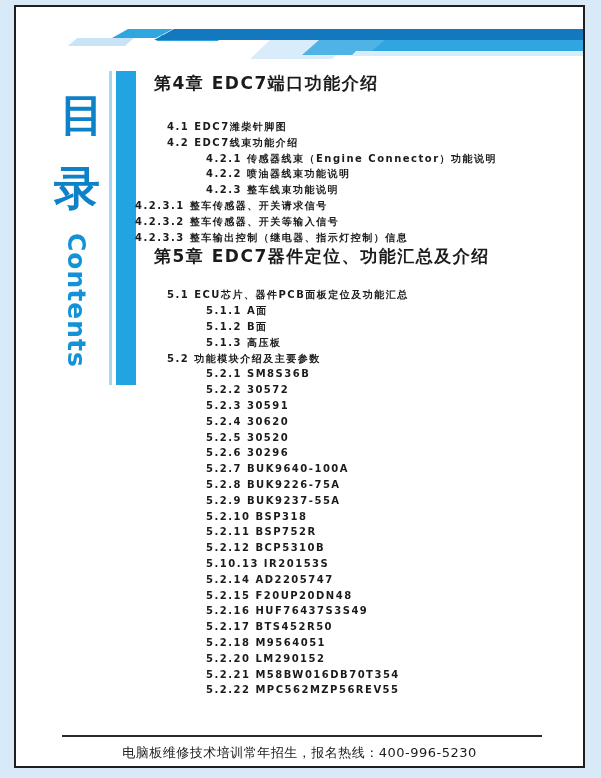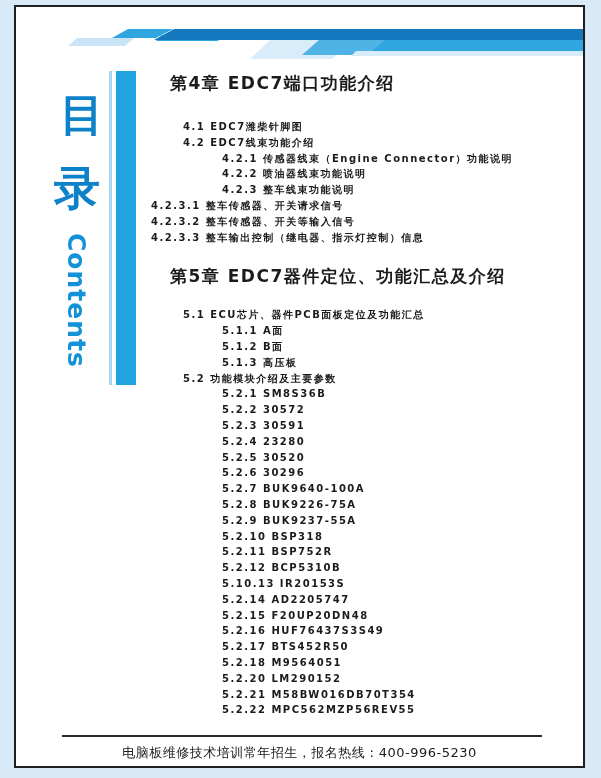--- a/index.html
+++ b/index.html
@@ -40,28 +40,28 @@
   }
   .contents-v {
     position:absolute; left:46px; top:226px;
     writing-mode:vertical-rl;
     font-size:25px; font-weight:bold; color:#1492D8;
     letter-spacing:1px;
   }
   .vline { position:absolute; left:93px;  top:64px; width:3px;  height:314px; background:#A6D7F2; }
   .vbar  { position:absolute; left:100px; top:64px; width:20px; height:314px; background:#22A3E2; }
   
-  .toc { position:absolute; left:16px; top:65px; right:0; }
+  .toc { position:absolute; left:0; top:65px; right:0; }
   .chapter-heading {
     margin-left:138px;
     font-size:17px; font-weight:bold; letter-spacing:1.5px;
     height:22px; line-height:22px;
     white-space:nowrap;
   }
-  .ch5 { margin-top:20px; }
+  .ch5 { margin-top:0; }
   .g4 { margin-top:25px; }
   .g5 { margin-top:20px; }
   .line {
     height:15.8px; line-height:15.8px;
     font-size:10px; font-weight:bold; letter-spacing:1.5px;
     white-space:nowrap;
   }
   .lv1 { padding-left:151px; }
   .lv2 { padding-left:166px;margin-left:24px; }
   .lv3 { padding-left:119px; }
@@ -112,21 +112,21 @@
     <div class="chapter-heading ch5">第5章  EDC7器件定位、功能汇总及介绍</div>
     <div class="group g5">
       <div class="line lv1">5.1 ECU芯片、器件PCB面板定位及功能汇总</div>
       <div class="line lv2">5.1.1 A面</div>
       <div class="line lv2">5.1.2 B面</div>
       <div class="line lv2">5.1.3 高压板</div>
       <div class="line lv1">5.2 功能模块介绍及主要参数</div>
       <div class="line lv2">5.2.1 SM8S36B</div>
       <div class="line lv2">5.2.2 30572</div>
       <div class="line lv2">5.2.3 30591</div>
-      <div class="line lv2">5.2.4 23280</div>
+      <div class="line lv2">5.2.4 30620</div>
       <div class="line lv2">5.2.5 30520</div>
       <div class="line lv2">5.2.6 30296</div>
       <div class="line lv2">5.2.7 BUK9640-100A</div>
       <div class="line lv2">5.2.8 BUK9226-75A</div>
       <div class="line lv2">5.2.9 BUK9237-55A</div>
       <div class="line lv2">5.2.10 BSP318</div>
       <div class="line lv2">5.2.11 BSP752R</div>
       <div class="line lv2">5.2.12 BCP5310B</div>
       <div class="line lv2">5.10.13 IR20153S</div>
       <div class="line lv2">5.2.14 AD2205747</div>

